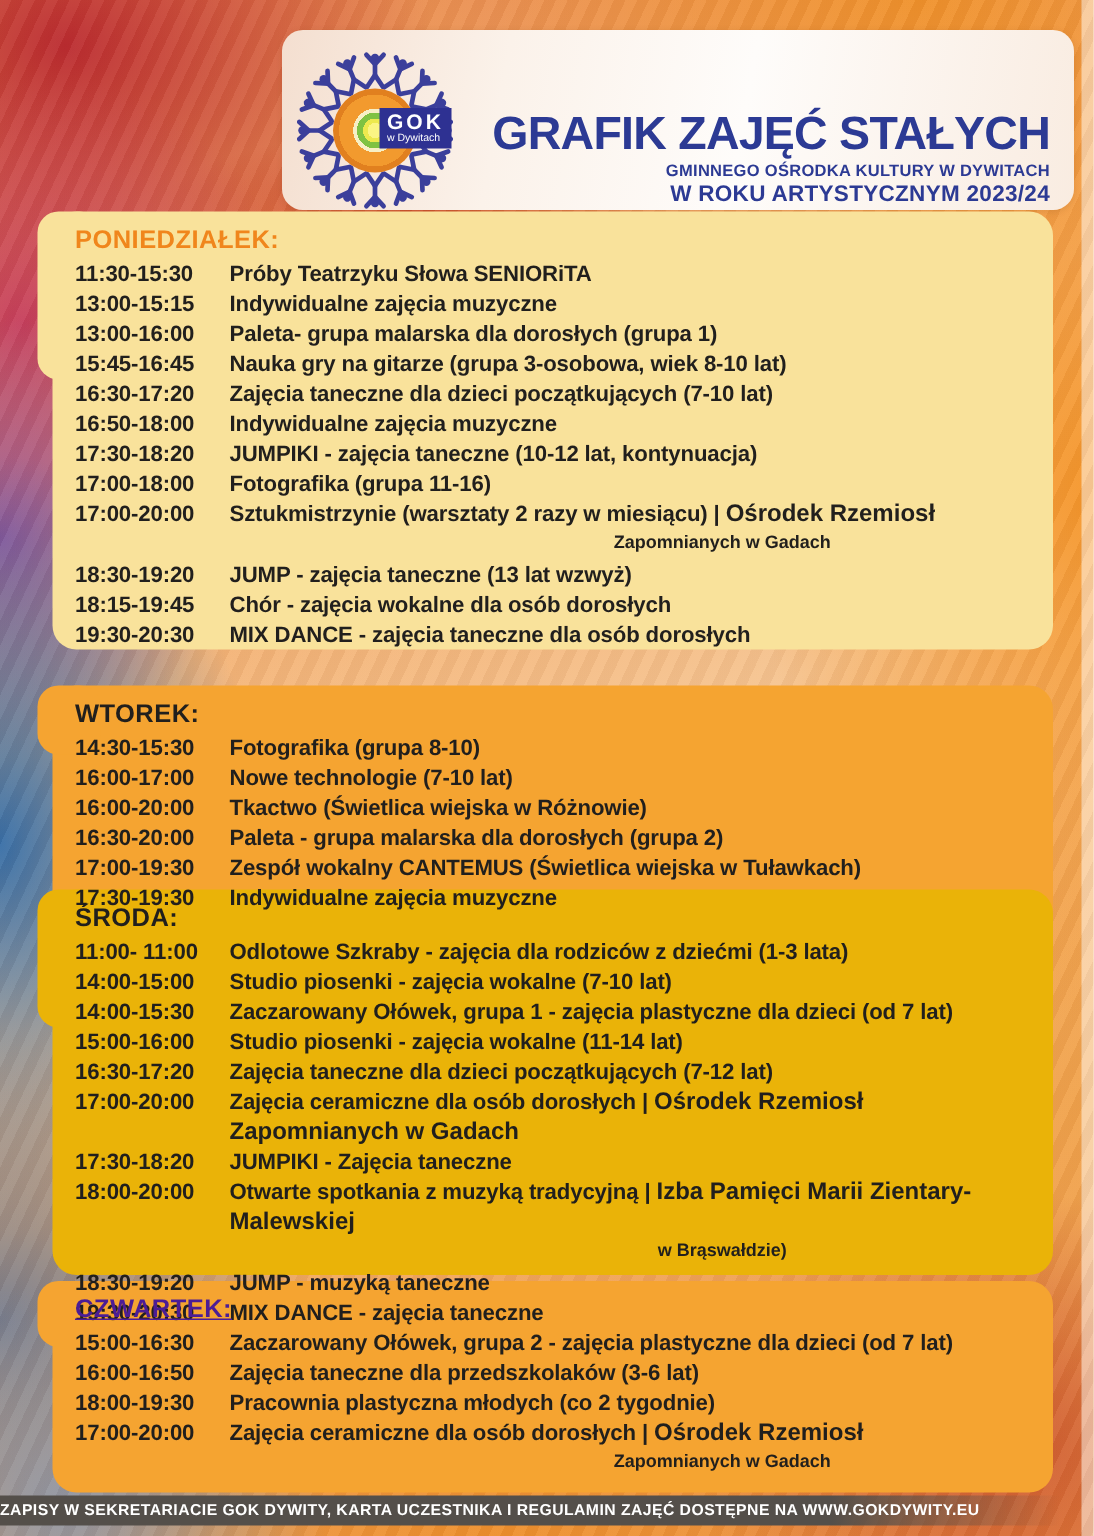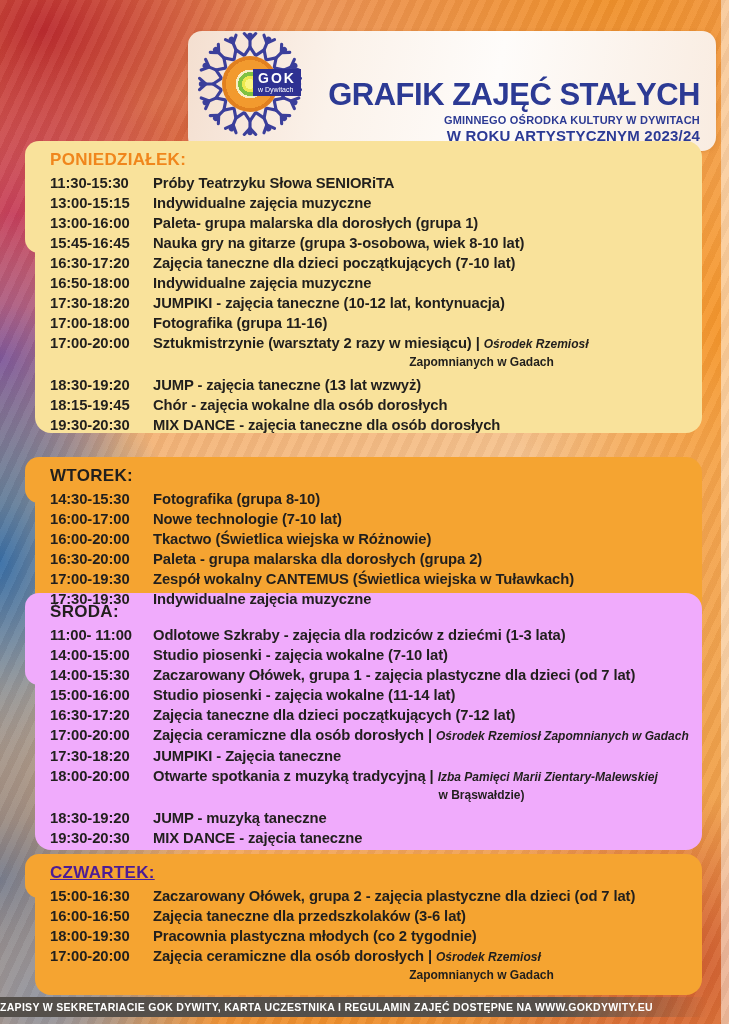--- a/index.html
+++ b/index.html
@@ -21,23 +21,23 @@
       radial-gradient(ellipse 300px 480px at 100% 32%, rgba(245,147,35,.95) 0%, rgba(245,147,35,0) 75%),
       radial-gradient(ellipse 300px 380px at 100% 72%, rgba(241,162,72,.85) 0%, rgba(241,162,72,0) 75%),
       radial-gradient(ellipse 380px 240px at 84% 0%, rgba(240,145,40,.95) 0%, rgba(240,145,40,0) 75%),
       linear-gradient(160deg,#e8874a 0%,#f2a865 30%,#f6c490 50%,#f2a95f 72%,#ea8f3f 100%);}
   .bg::after{content:"";position:absolute;inset:0;
     background:repeating-linear-gradient(115deg, rgba(255,255,255,.05) 0 7px, rgba(60,20,20,.04) 7px 14px);}
   .bg::before{content:"";position:absolute;right:0;top:0;width:8px;height:100%;
     background:rgba(255,245,235,.55);}
 
   
-  .header-panel{position:absolute;left:188px;top:31px;width:528px;height:120px;border-radius:14px;
+  .header-panel{position:absolute;left:188px;top:20px;width:528px;height:120px;border-radius:14px;
     background:linear-gradient(100deg,#f4dfd0 0%,#fbf2ea 28%,#fefcfa 58%,#f9ece1 100%);
-    display:flex;align-items:flex-start;box-shadow:0 1px 4px rgba(120,60,20,.15);}
+    display:flex;align-items:flex-end;box-shadow:0 1px 4px rgba(120,60,20,.15);}
   .logo{position:relative;width:104px;height:106px;margin-left:10px;flex:0 0 auto;}
   .logo svg{position:absolute;inset:0;width:100%;height:100%;color:var(--figure-blue,#3B3F9B);}
   .logo-rings{position:absolute;left:50%;top:50%;width:56px;height:56px;transform:translate(-50%,-50%);
     border-radius:50%;
     background:radial-gradient(circle,#FBF584 0 5px,#EDE94E 5px 8px,#7FC242 8px 12px,
                #F7EFC4 12px 14.5px,#F29A2E 14.5px 24px,#E1801F 24px 28px);}
   .logo-label{position:absolute;left:55px;top:38px;background:var(--logo-box,#2E3192);color:#fff;
     padding:2px 5px 3px;line-height:1;text-align:left;}
   .logo-label .big{font-size:14px;font-weight:bold;letter-spacing:2px;display:block;}
   .logo-label .small{font-size:7px;display:block;margin-top:1px;}
@@ -56,21 +56,21 @@
   .day-1{top:457px;height:170px}.day-1::before{height:46px}
   .day-2{top:593px;height:257px}.day-2::before{height:92px}
   .day-3{top:854px;height:141px}.day-3::before{height:44px}
 
   .day-heading{margin:0 0 3px 0;font-size:17px;font-weight:bold;letter-spacing:.3px;}
   .row{display:flex;line-height:20px;font-size:14.8px;font-weight:bold;
     color:var(--text-dark,#211F1D);letter-spacing:-.1px;}
   .row .time{flex:0 0 103px;white-space:pre;}
   .row .desc{flex:1;}
   .sep{font-weight:bold;}
-  .note{font-size:12px;letter-spacing:0;font-style:italic;}
+  .note{font-size:16px;letter-spacing:0;}
   .note2{display:block;font-size:12px;line-height:17px;text-align:center;
     padding-left:120px;margin-bottom:4px;letter-spacing:0;}
 
   
   .footer{position:absolute;left:0;top:997px;width:729px;height:20px;display:flex;align-items:center;
     box-sizing:border-box;font-size:10.5px;font-weight:bold;
     color:var(--footer-text,#fff);letter-spacing:.3px;
     background:linear-gradient(90deg,var(--footer-bg,#544F4A) 0%,var(--footer-bg,#544F4A) 76%,
                rgba(84,79,74,0) 97%);}
 </style>
@@ -193,21 +193,21 @@
         </div>
         <div class="row">
           <span class="time">17:00-19:30</span>
           <span class="desc">Zespół wokalny CANTEMUS (Świetlica wiejska w Tuławkach)</span>
         </div>
         <div class="row">
           <span class="time">17:30-19:30</span>
           <span class="desc">Indywidualne zajęcia muzyczne</span>
         </div>
       </section>
-      <section class="panel day-2" style="background: #f0abfc;">
+      <section class="panel day-2" style="background: #eab308;">
         <h2 class="day-heading" style="color: rgb(33, 31, 29);">ŚRODA:</h2>
         <div class="row">
           <span class="time">11:00- 11:00</span>
           <span class="desc">Odlotowe Szkraby - zajęcia dla rodziców z dziećmi (1-3 lata)</span>
         </div>
         <div class="row">
           <span class="time">14:00-15:00</span>
           <span class="desc">Studio piosenki - zajęcia wokalne (7-10 lat)</span>
         </div>
         <div class="row">

